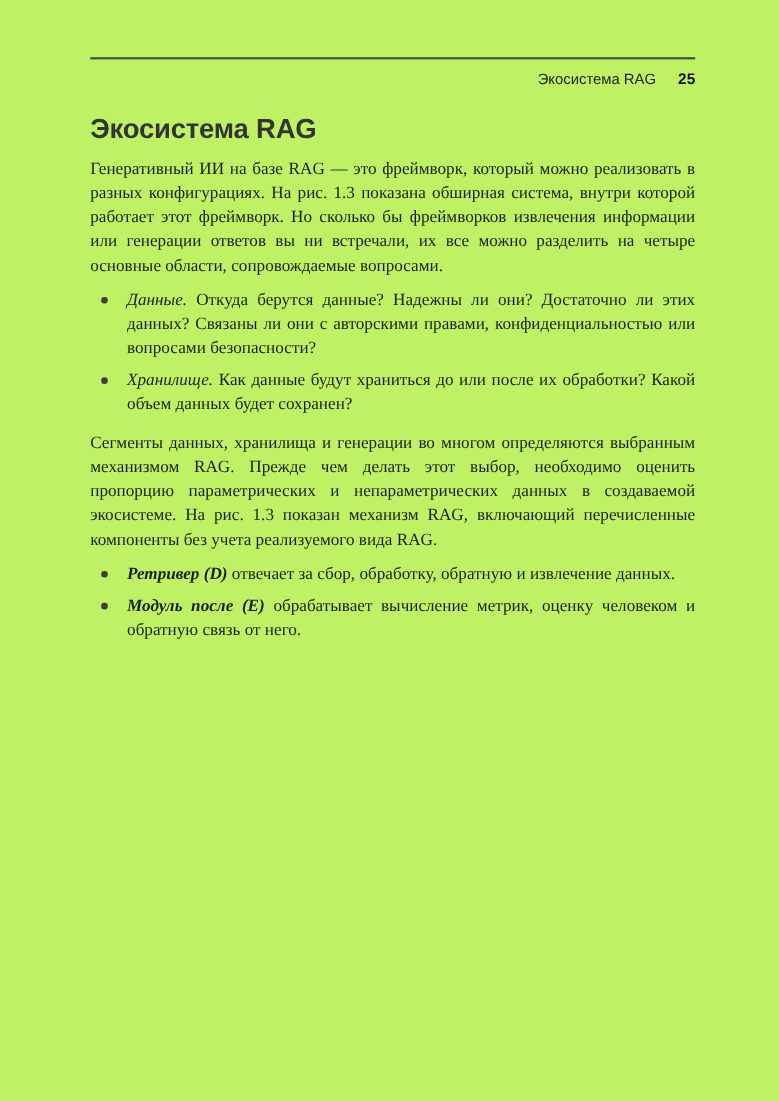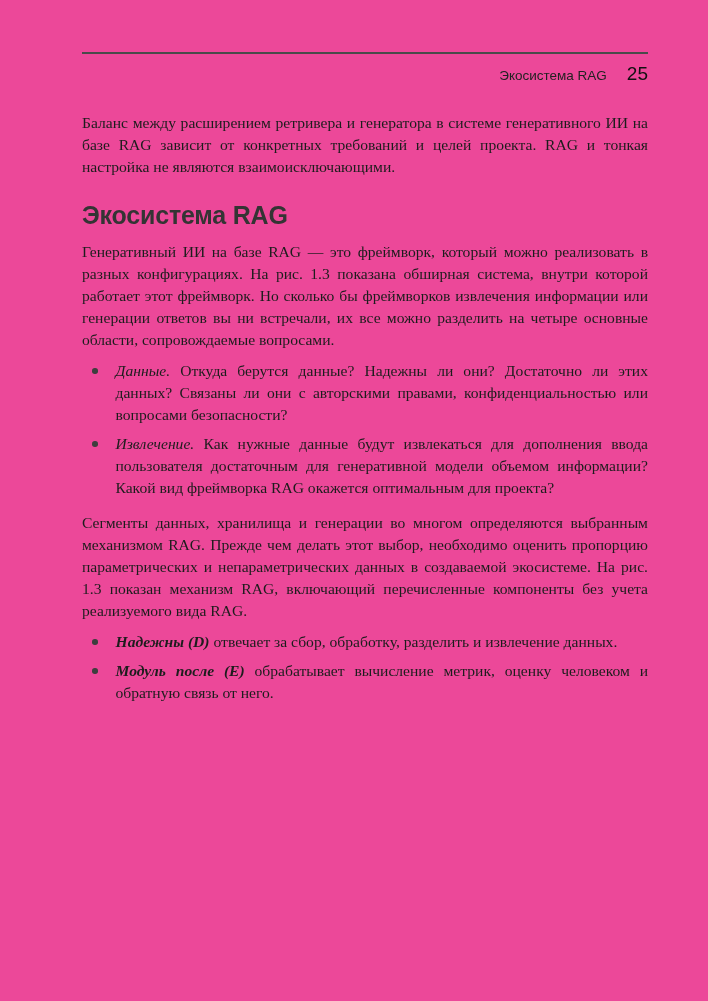--- a/index.html
+++ b/index.html
@@ -1,45 +1,45 @@
 <!DOCTYPE html>
 <html lang="ru"><head>
 <meta charset="utf-8">
 <style>
   html, body { margin: 0; padding: 0; background: #ffffff; }
   .page {
     position: relative;
     width: 708px;
     height: 1001px;
     margin: 0 auto;
-    background: #ec4899;
+    background: #bef264;
     color: #1f1f1f;
     box-sizing: border-box;
-    padding: 52px 60px 40px 82px;
+    padding: 52px 76px 40px 82px;
     overflow: hidden;
   }
   
   .head-rule {
     height: 2px;
     background: #4a4a4a;
     margin: 0 0 9px 0;
     width: 100%;
   }
   .head-line {
     display: flex;
     justify-content: flex-end;
     align-items: baseline;
     gap: 20px;
     font-family: "Liberation Sans", sans-serif;
     font-size: 13.5px;
     color: #222;
   }
   .head-num {
-    font-weight: normal;
-    font-size: 19px;
+    font-weight: bold;
+    font-size: 14px;
     color: #111;
   }
   
   .body-col {
     margin-top: 27px;
     font-family: "Liberation Serif", serif;
     font-size: 15.6px;
     line-height: 22px;
     color: #1d1d1d;
   }
@@ -87,43 +87,42 @@
   <header>
     <div class="head-rule"></div>
     <div class="head-line">
       <span class="head-title">Экосистема RAG</span>
       <span class="head-num">25</span>
     </div>
   </header>
 
   <main class="body-col">
 
-    <p>Баланс между расширением ретривера и генератора в системе генеративного ИИ на базе RAG зависит от конкретных требований и целей проекта. RAG и тонкая настройка не являются взаимоисключающими.</p>
 
     <h1 class="section-heading">Экосистема RAG</h1>
 
     <p>Генеративный ИИ на базе RAG — это фреймворк, который можно реализовать в разных конфигурациях. На рис. 1.3 показана обширная система, внутри которой работает этот фреймворк. Но сколько бы фреймворков извлечения информации или генерации ответов вы ни встречали, их все можно разделить на четыре основные области, сопровождаемые вопросами.</p>
 
     <ul class="dotted">
       <li>
         <span class="bullet-dot"></span>
         <span class="li-body"><span class="term-italic">Данные.</span> <span>Откуда берутся данные? Надежны ли они? Достаточно ли этих данных? Связаны ли они с авторскими правами, конфиденциальностью или вопросами безопасности?</span></span>
       </li>
       <li>
         <span class="bullet-dot"></span>
-        <span class="li-body"><span class="term-italic">Извлечение.</span> <span>Как нужные данные будут извлекаться для дополнения ввода пользователя достаточным для генеративной модели объемом информации? Какой вид фреймворка RAG окажется оптимальным для проекта?</span></span>
+        <span class="li-body"><span class="term-italic">Хранилище.</span> <span>Как данные будут храниться до или после их обработки? Какой объем данных будет сохранен?</span></span>
       </li>
     </ul>
 
     <p>Сегменты данных, хранилища и генерации во многом определяются выбранным механизмом RAG. Прежде чем делать этот выбор, необходимо оценить пропорцию параметрических и непараметрических данных в создаваемой экосистеме. На рис. 1.3 показан механизм RAG, включающий перечисленные компоненты без учета реализуемого вида RAG.</p>
 
     <ul class="dotted">
       <li>
         <span class="bullet-dot"></span>
-        <span class="li-body"><span class="term-bolditalic">Надежны (D)</span> <span>отвечает за сбор, обработку, разделить и извлечение данных.</span></span>
+        <span class="li-body"><span class="term-bolditalic">Ретривер (D)</span> <span>отвечает за сбор, обработку, обратную и извлечение данных.</span></span>
       </li>
       <li>
         <span class="bullet-dot"></span>
         <span class="li-body"><span class="term-bolditalic">Модуль после (E)</span> <span>обрабатывает вычисление метрик, оценку человеком и обратную связь от него.</span></span>
       </li>
 
     </ul>
 
   </main>
 </div>

